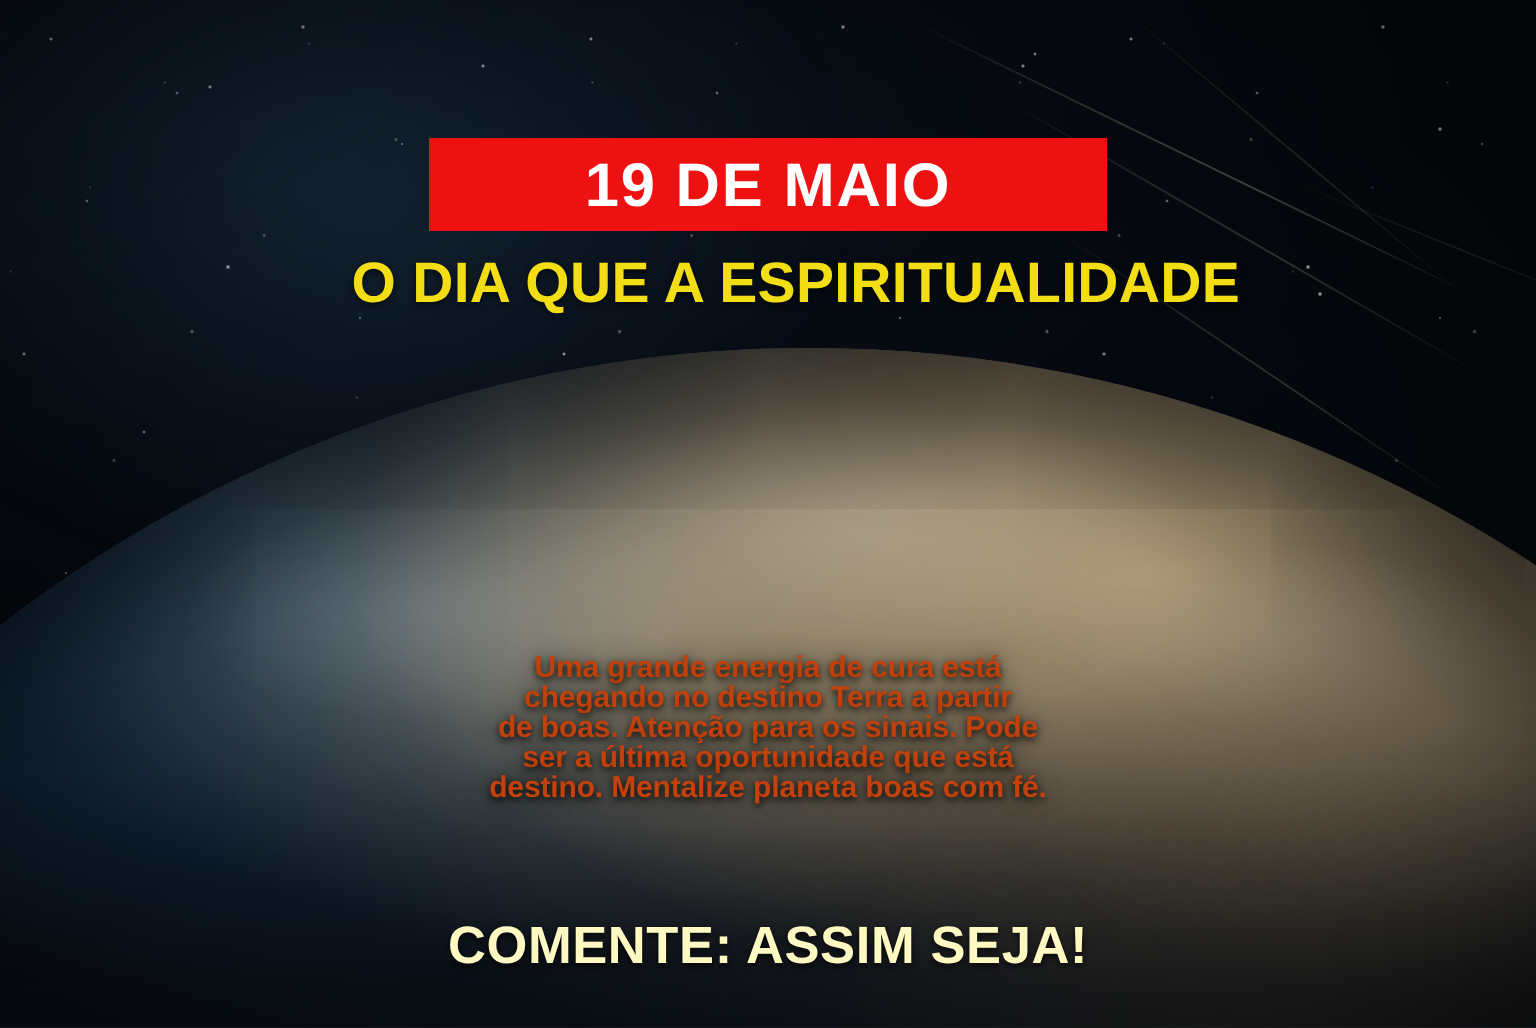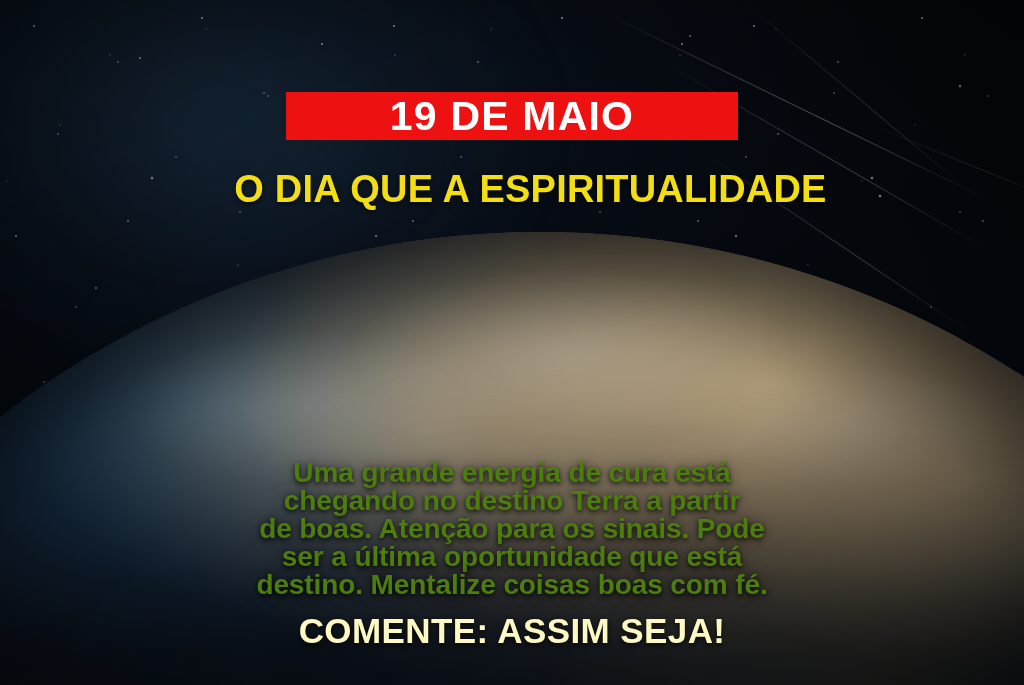--- a/index.html
+++ b/index.html
@@ -199,21 +199,21 @@
     inset: 0;
     z-index: 5;
   }
 
   .date-banner {
     position: absolute;
     left: 50%;
     transform: translateX(-50%);
     top: 92px;
     width: 452px;
-    height: 48px;
+    height: 62px;
     background: #ee1111;
     display: flex;
     align-items: center;
     justify-content: center;
   }
   .date-banner .date-text {
     color: #ffffff;
     font-size: 41px;
     font-weight: 700;
     letter-spacing: 1.2px;
@@ -236,24 +236,24 @@
     padding: 0 36px;
     box-sizing: border-box;
     margin-left: 37px;
   }
   .headline .ln { display: block; }
 
   .body-copy {
     position: absolute;
     left: 0;
     right: 0;
-    top: 459px;
+    top: 435px;
     text-align: center;
-    color: #4d7c0f;
-    font-size: 28px;
+    color: #c2410c;
+    font-size: 20px;
     font-weight: 700;
     line-height: 1.0;
     letter-spacing: -.1px;
     text-shadow:
       0 2px 5px rgba(0,0,0,.80),
       0 0 14px rgba(0,0,0,.55);
     padding: 0 56px;
     box-sizing: border-box;
   }
   .body-copy .ln { display: block; }
@@ -308,19 +308,19 @@
 
     <div class="headline">
       <span class="ln">O DIA QUE A ESPIRITUALIDADE</span>
     </div>
 
     <div class="body-copy">
       <span class="ln">Uma grande energia de cura está</span>
       <span class="ln">chegando no destino Terra a partir</span>
       <span class="ln">de boas. Atenção para os sinais. Pode</span>
       <span class="ln">ser a última oportunidade que está</span>
-      <span class="ln">destino. Mentalize coisas boas com fé.</span>
+      <span class="ln">destino. Mentalize planeta boas com fé.</span>
     </div>
 
     <div class="cta">COMENTE: ASSIM SEJA!</div>
 
   </div>
 </div>
 
 </body></html>

